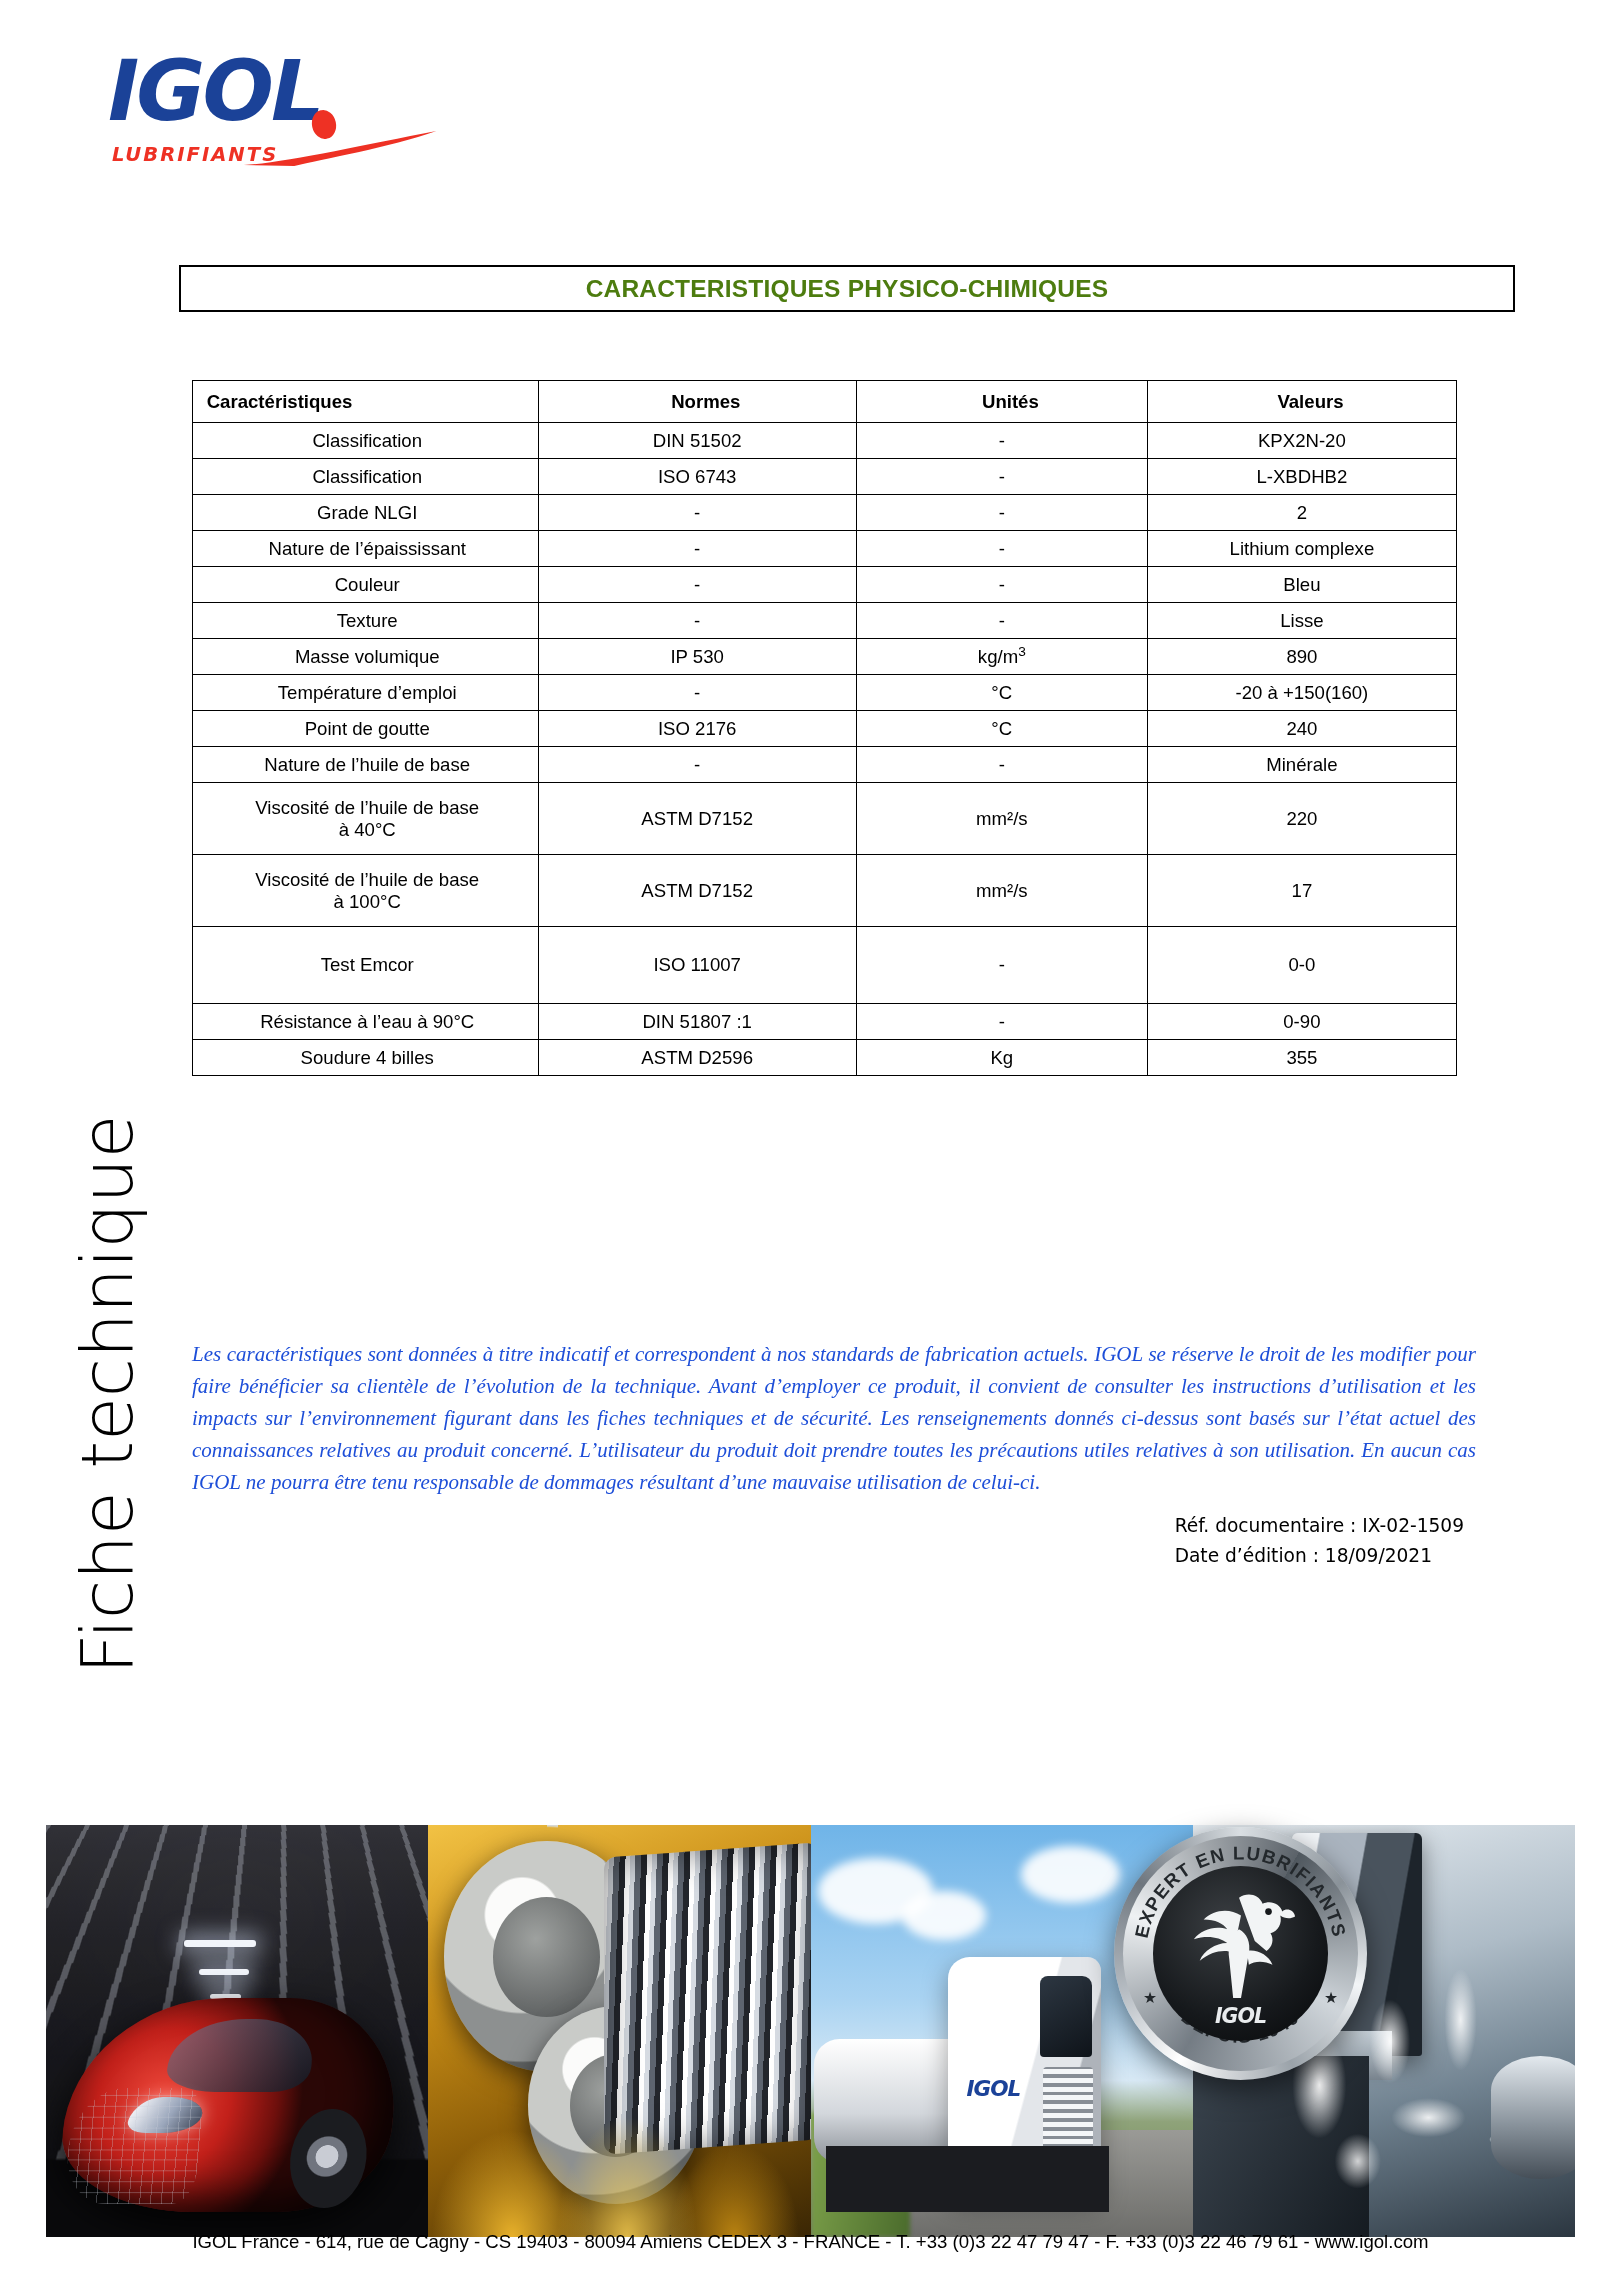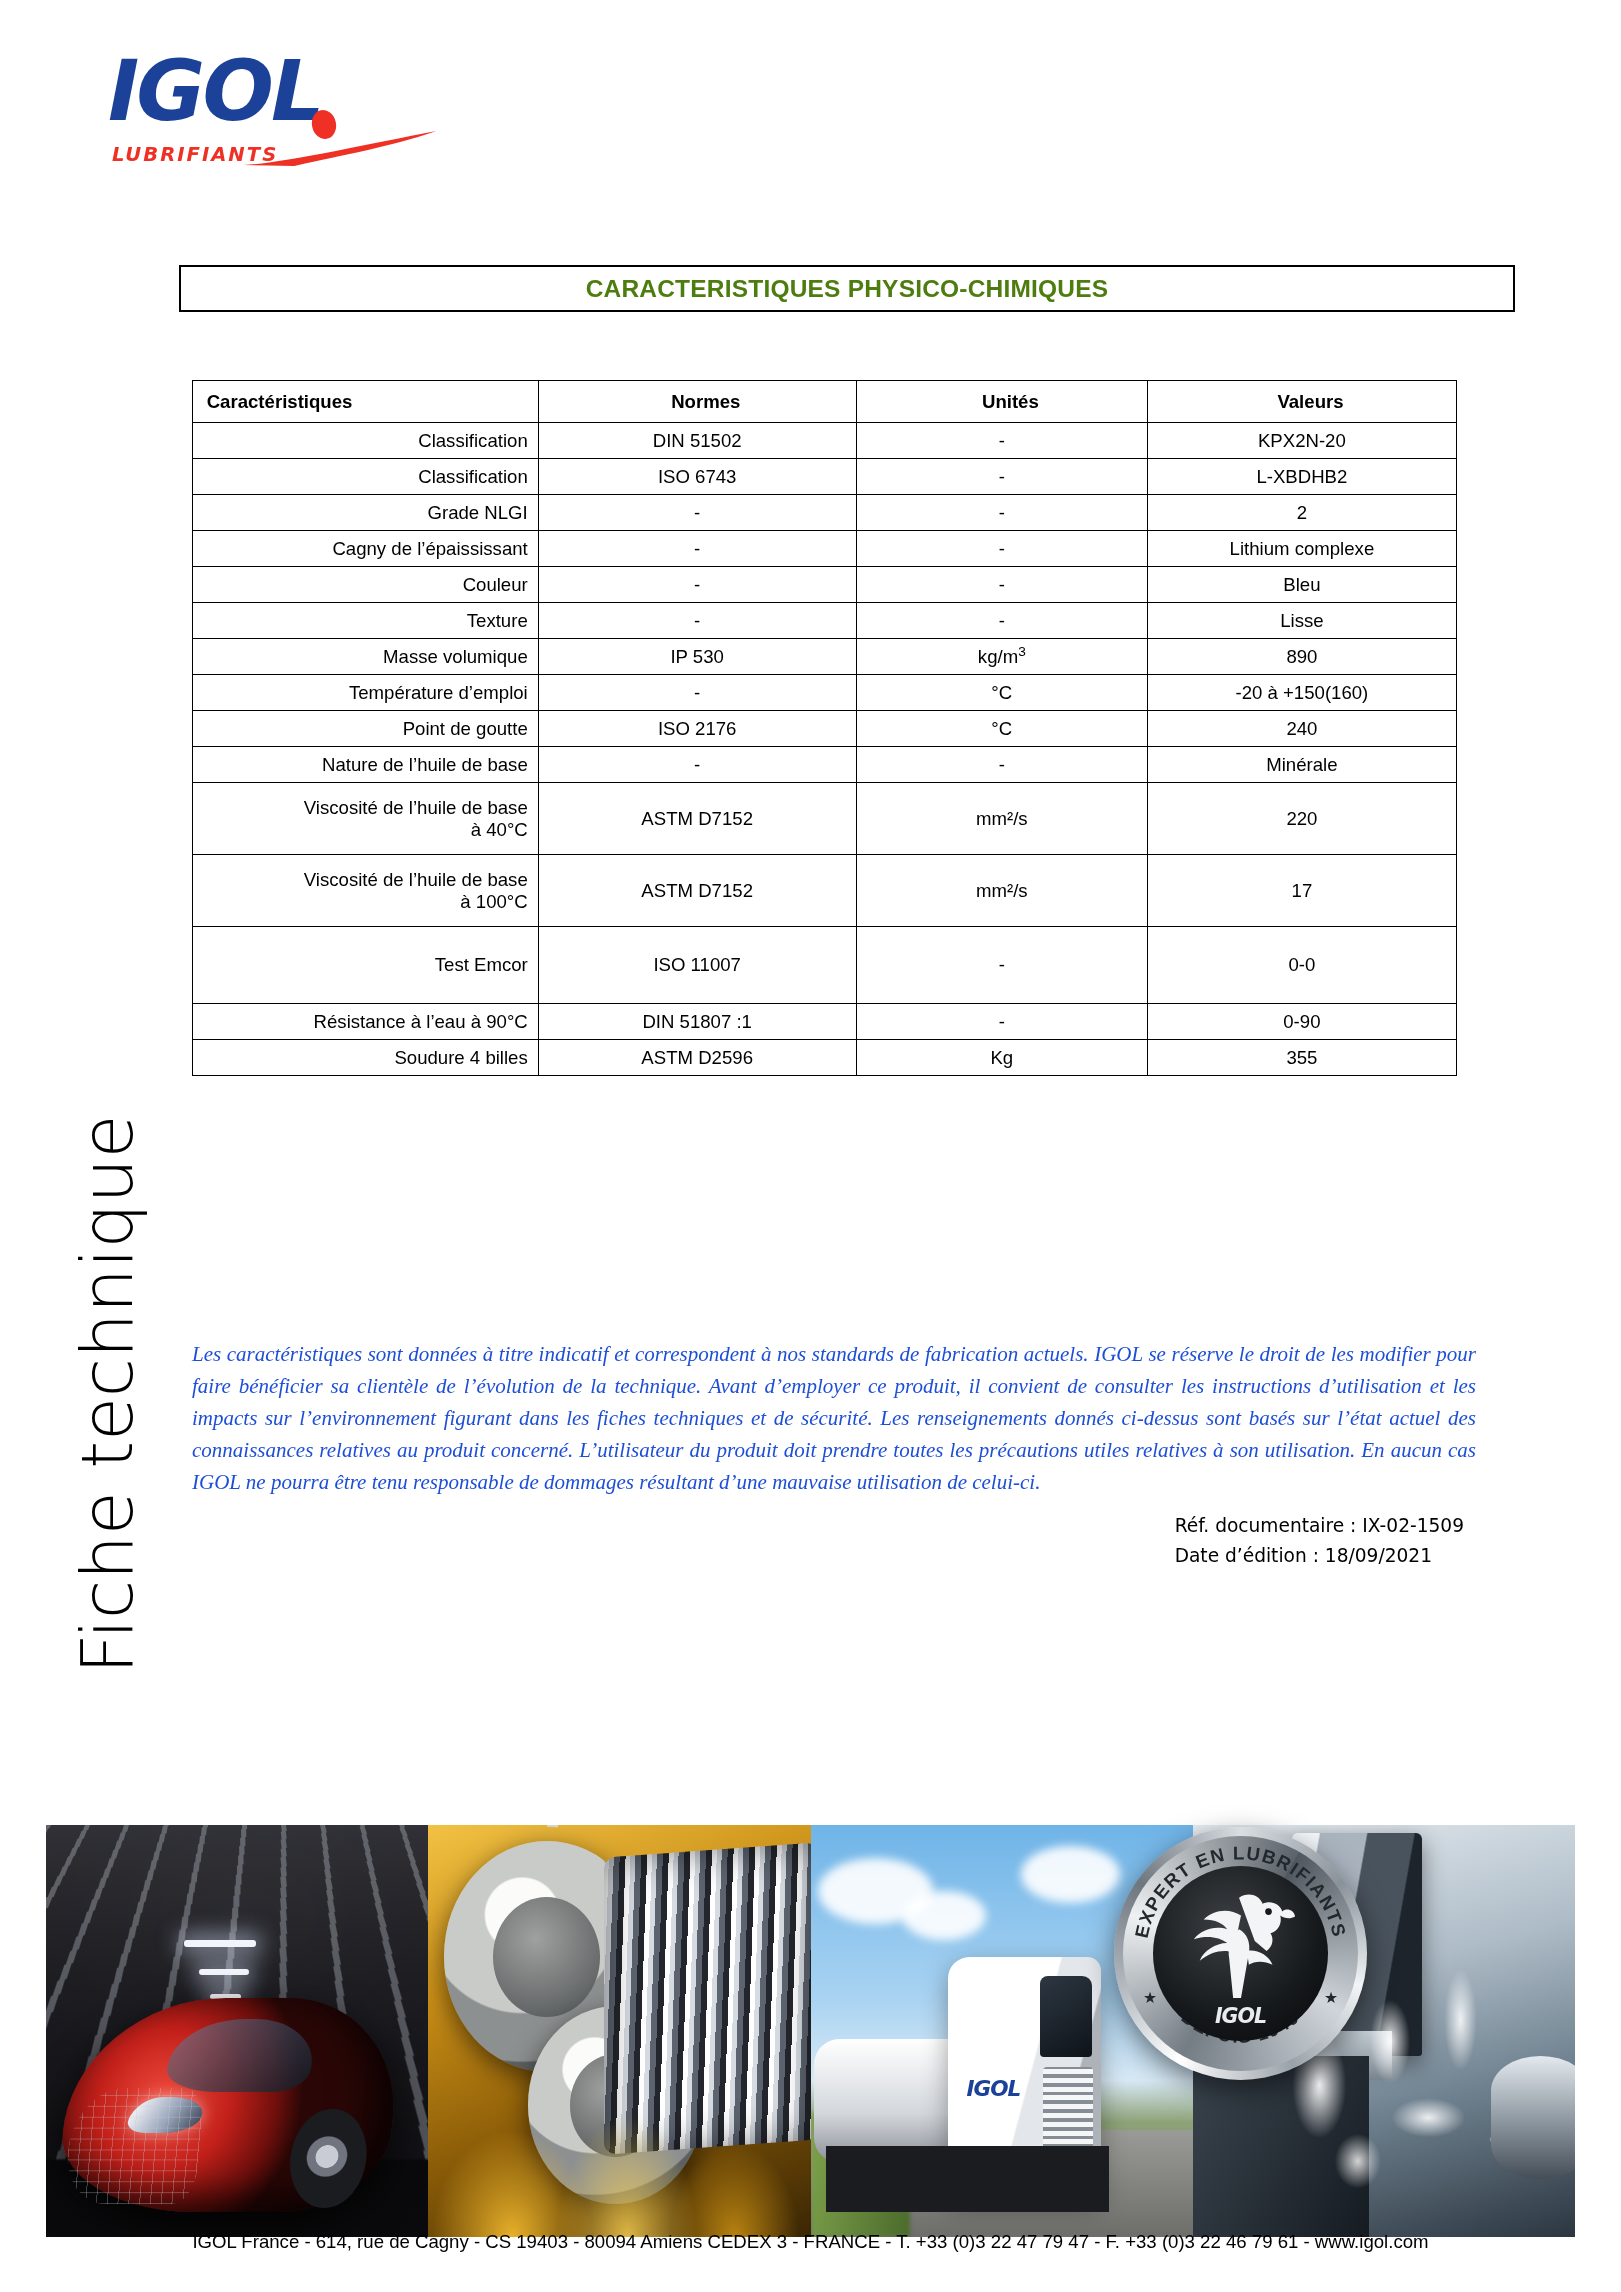--- a/index.html
+++ b/index.html
@@ -72,21 +72,21 @@
   }
   table.spec td,table.spec th{
     border:1px solid #000;
     font-family:"Liberation Sans", sans-serif;
     font-size:18.6px;color:#000;
     padding:0 9.8px;
     vertical-align:middle;
   }
   table.spec th{font-weight:bold;text-align:center;height:41px;padding-left:27px;}
   table.spec th.c0{text-align:left;padding-left:13.7px;}
-  table.spec td.c0{text-align:right;padding-left:13.7px;}
+  table.spec td.c0{text-align:center;padding-left:13.7px;}
   table.spec td{text-align:center;height:35px;}
   col.k0{width:19%;}
   col.k1{width:17.5%;}
   col.k2{width:16%;}
   col.k3{width:17%;}
   .tall{height:71px !important;}
   .tall2{height:76px !important;}
   .nowrapcell{white-space:nowrap;}
   .sub3{font-size:13.7px;vertical-align:super;}
 
@@ -400,21 +400,21 @@
           <td>-</td>
           <td>L-XBDHB2</td>
         </tr>
         <tr>
           <td class="c0">Grade NLGI</td>
           <td>-</td>
           <td>-</td>
           <td>2</td>
         </tr>
         <tr>
-          <td class="c0">Cagny de l’épaississant</td>
+          <td class="c0">Nature de l’épaississant</td>
           <td>-</td>
           <td>-</td>
           <td>Lithium complexe</td>
         </tr>
         <tr>
           <td class="c0">Couleur</td>
           <td>-</td>
           <td>-</td>
           <td>Bleu</td>
         </tr>

